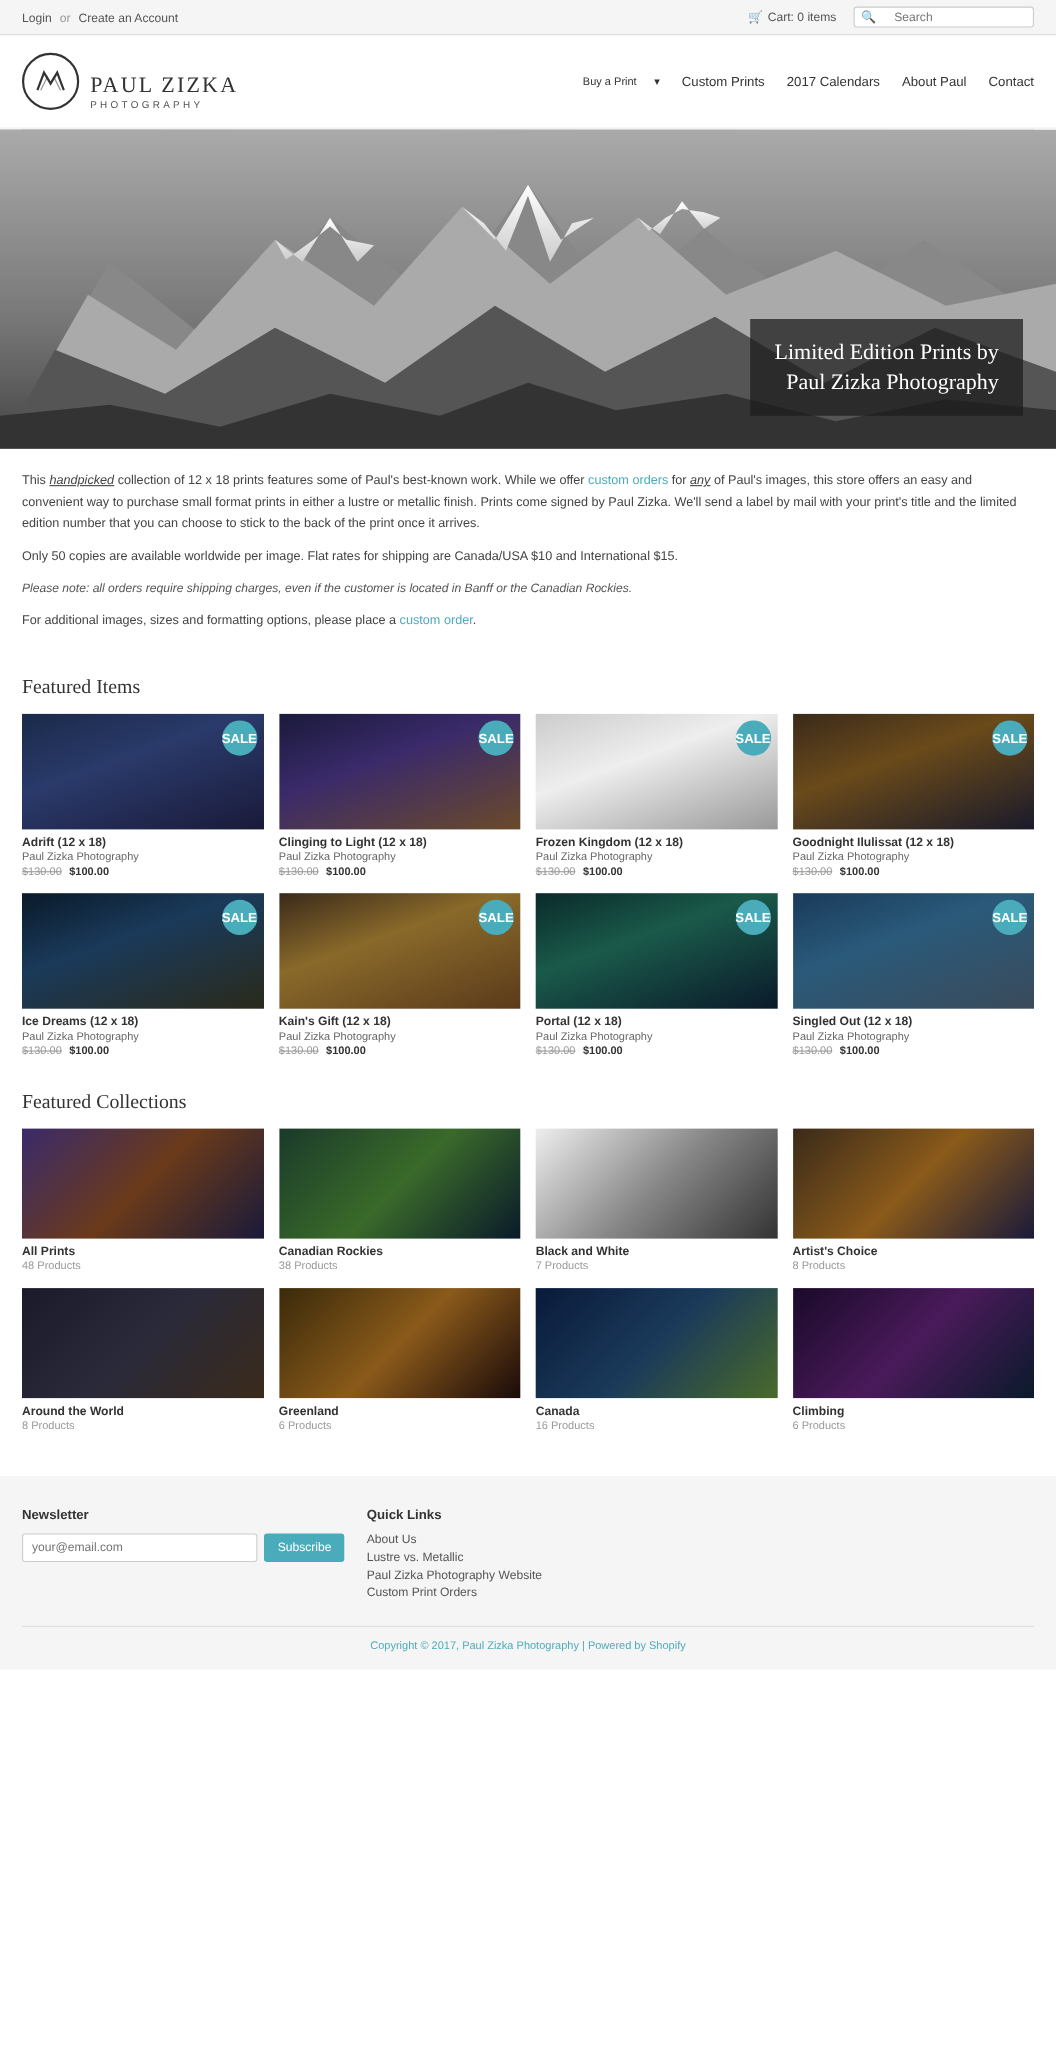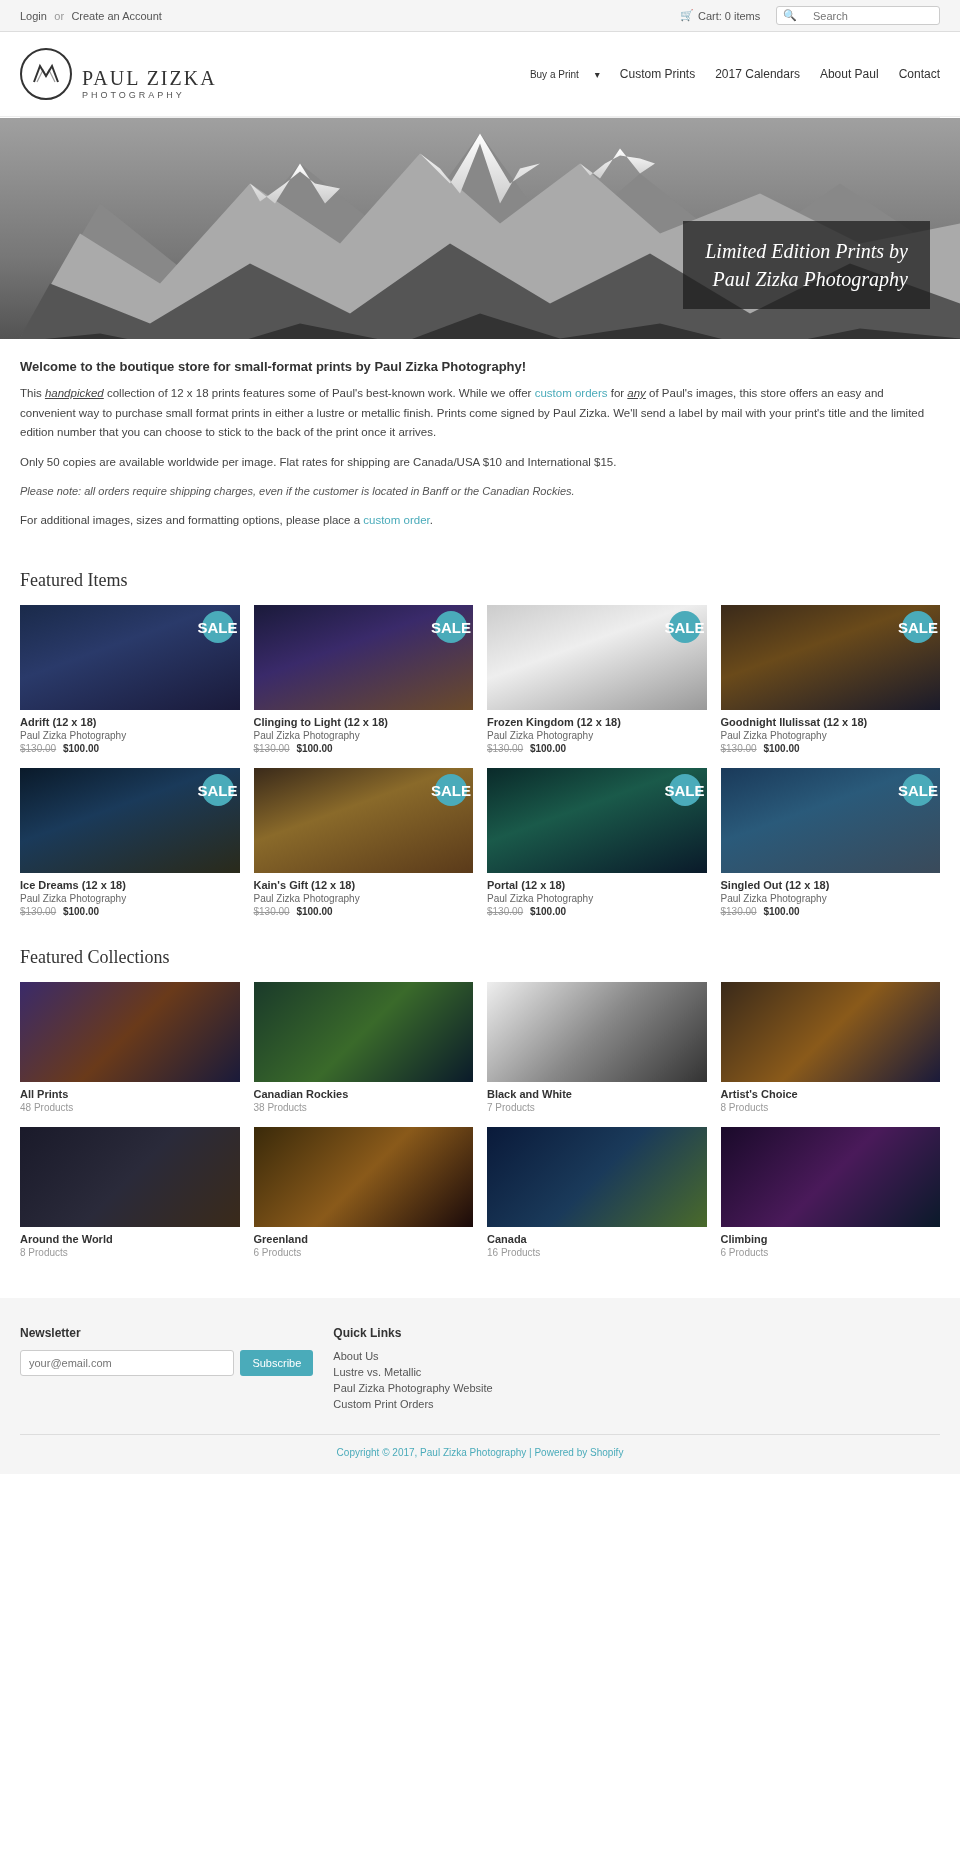--- a/index.html
+++ b/index.html
@@ -23,39 +23,39 @@
     .logo-text h1 { font-size: 20px; font-family: Georgia, serif; font-weight: normal; letter-spacing: 2px; text-transform: uppercase; }
     .logo-text p { font-size: 9px; letter-spacing: 3px; text-transform: uppercase; color: #555; }
     .nav { display: flex; gap: 20px; align-items: center; }
     .nav a { text-decoration: none; color: #333; font-size: 12px; }
     .nav .dropdown { display: flex; align-items: center; gap: 16px; }
     .nav .dropdown span { font-size: 10px; }
     .divider { height: 1px; background: #eee; margin: 0 20px; }
 
     
     .hero { position: relative; margin: 0; }
-    .hero-img { width: 100%; height: 221px; background: linear-gradient(135deg, #1a1a1a 0%, #3a3a3a 30%, #888 60%, #aaa 80%, #666 100%); position: relative; overflow: hidden; font-style: italic; }
+    .hero-img { width: 100%; height: 290px; background: linear-gradient(135deg, #1a1a1a 0%, #3a3a3a 30%, #888 60%, #aaa 80%, #666 100%); position: relative; overflow: hidden; }
     .hero-overlay { position: absolute; bottom: 30px; right: 30px; background: rgba(30,30,30,0.75); color: #fff; padding: 16px 22px; text-align: right; }
     .hero-overlay h2 { font-size: 20px; font-family: Georgia, serif; font-weight: normal; line-height: 1.4; }
 
     
     .content { padding: 20px 20px; }
     .content h2 { font-size: 13px; font-weight: bold; margin-bottom: 10px; }
     .content p { font-size: 11.5px; line-height: 1.7; margin-bottom: 10px; color: #444; }
     .content p em { font-style: italic; text-decoration: underline; }
     .content a { color: #4aabba; text-decoration: none; }
     .content .note-italic { font-style: italic; color: #555; font-size: 11px; }
 
     
     .section { padding: 10px 20px 20px; }
     .section h2 { font-size: 18px; font-family: Georgia, serif; font-weight: normal; margin-bottom: 14px; }
     .product-grid { display: grid; grid-template-columns: repeat(4, 1fr); gap: 14px; }
     .product-card { position: relative; cursor: pointer; }
     .product-thumb { width: 100%; height: 105px; background: #555; position: relative; overflow: hidden; }
-    .sale-badge { position: absolute; top: 6px; right: 6px; background: #4aabba; color: #fff; border-radius: 50%; width: 32px; height: 32px; display: flex; align-items: center; justify-content: center; font-size: 15px; font-weight: bold; z-index: 2; }
+    .sale-badge { position: absolute; top: 6px; right: 6px; background: #4aabba; color: #fff; border-radius: 50%; width: 32px; height: 32px; display: flex; align-items: center; justify-content: center; font-size: 12px; font-weight: bold; z-index: 2; }
     .product-card h4 { font-size: 11px; font-weight: bold; margin-top: 6px; color: #333; }
     .product-card .brand { font-size: 10px; color: #666; margin-top: 2px; }
     .product-card .prices { font-size: 10px; margin-top: 2px; }
     .product-card .price-old { color: #999; text-decoration: line-through; margin-right: 4px; }
     .product-card .price-new { color: #333; font-weight: bold; }
 
     
     .thumb-adrift { background: linear-gradient(160deg, #1a2a4a 0%, #2a3a6a 40%, #1a1a3a 100%); }
     .thumb-clinging { background: linear-gradient(160deg, #1a1a3a 0%, #3a2a6a 40%, #6a4a2a 100%); }
     .thumb-frozen { background: linear-gradient(160deg, #ccc 0%, #eee 40%, #999 100%); }
@@ -178,21 +178,20 @@
     <div class="hero-overlay">
       <h2>
         <span>Limited Edition Prints by</span><br>
         <span>Paul Zizka Photography</span>
       </h2>
     </div>
   </div>
 </div>
 
 <div class="content">
-  <h2>Welcome to the boutique store for small-format prints by Paul Zizka Photography!</h2>
   <p>
     This <em>handpicked</em> collection of 12 x 18 prints features some of Paul's best-known work. While we offer <a href="#">custom orders</a> for <em>any</em> of Paul's images, this store offers an easy and convenient way to purchase small format prints in either a lustre or metallic finish. Prints come signed by Paul Zizka. We'll send a label by mail with your print's title and the limited edition number that you can choose to stick to the back of the print once it arrives.
   </p>
   <p>Only 50 copies are available worldwide per image. Flat rates for shipping are Canada/USA $10 and International $15.</p>
   <p class="note-italic">Please note: all orders require shipping charges, even if the customer is located in Banff or the Canadian Rockies.</p>
   <p>
     <span>For additional images, sizes and formatting options, please place a </span><a href="#">custom order</a><span>.</span>
   </p>
 </div>
 

